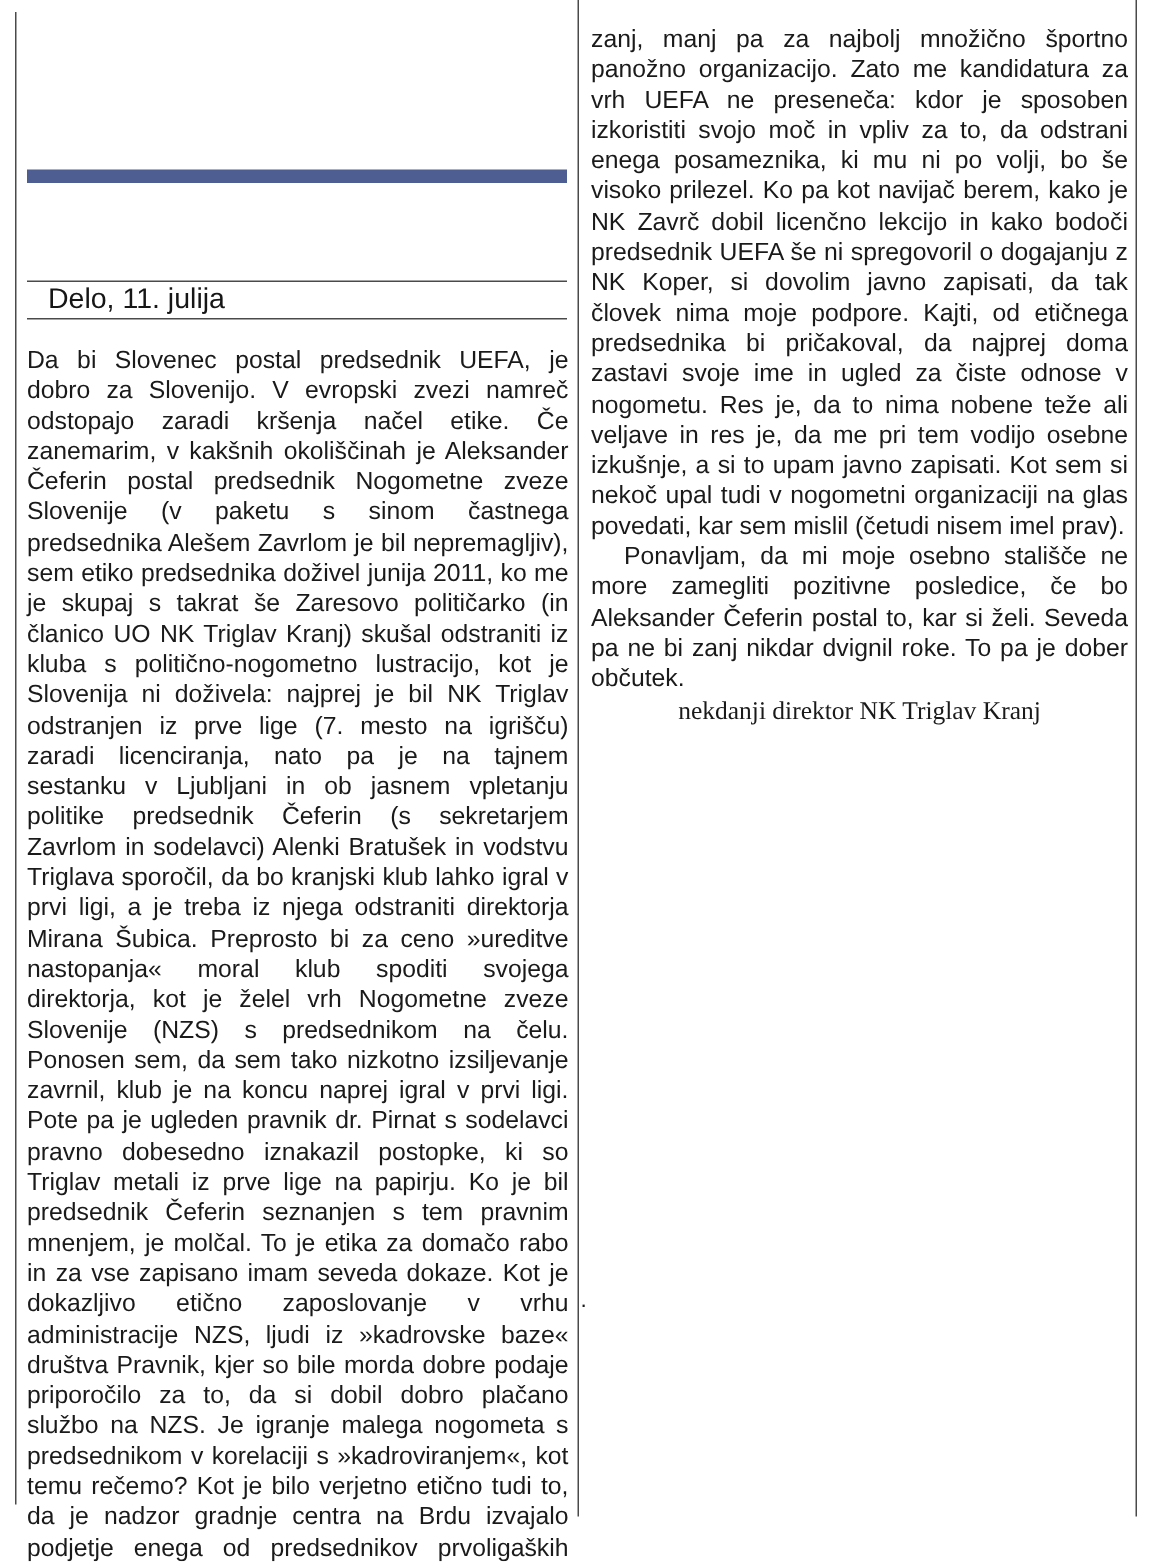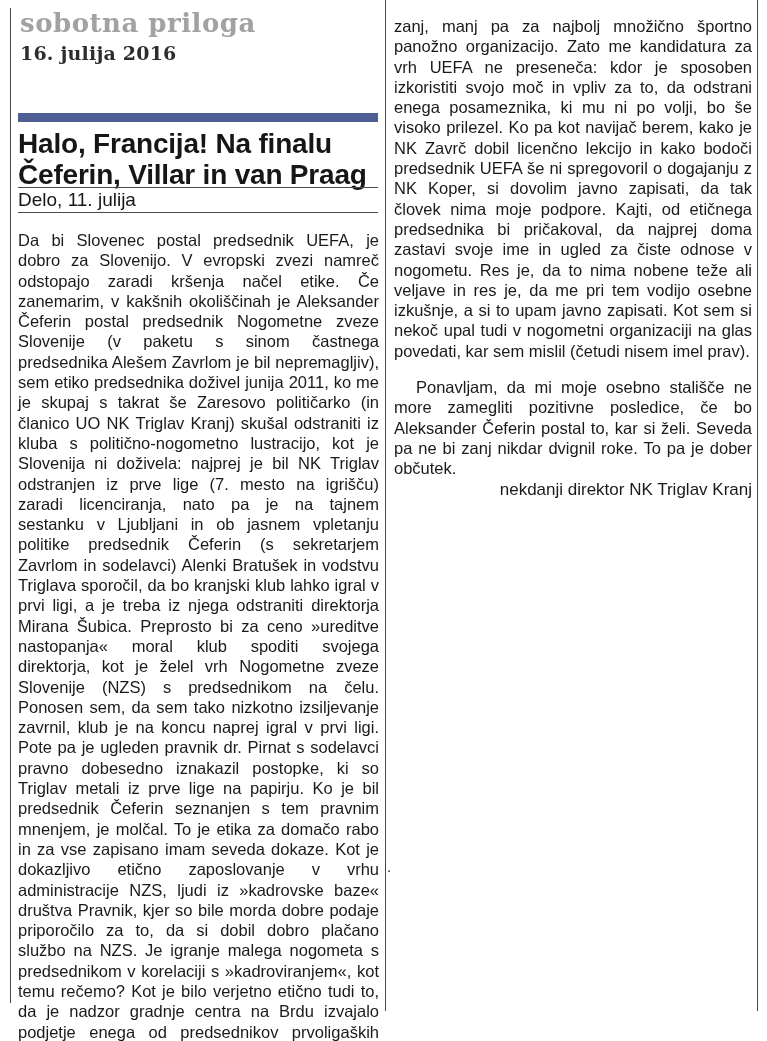--- a/index.html
+++ b/index.html
@@ -47,58 +47,53 @@
     font-size: 28px; line-height: 31px;
     font-weight: bold; color: #161616;
     letter-spacing: -0.2px;
   }
 
   .hrule { position: absolute; left: 18px; width: 360px; height: 1px; background: var(--rule, #4a4a4a); }
   #rule-a { top: 187px; }
   #rule-b { top: 212px; }
 
   .source {
-    position: absolute; left: 18px; top: 189px;
+    position: absolute; left: 32px; top: 189px;
     font-size: 19px; color: #161616;
   }
 
   .col {
     position: absolute;
     text-align: justify;
     font-size: 16.5px;
     line-height: 20.3px;
     color: var(--text, #1a1a1a);
   }
   .col p { margin: 0; }
-  .col p.indent { text-indent: 22px; margin-top: 16px; }
+  .col p.indent { text-indent: 22px; }
   #col-left  { left: 18px;  top: 230px; width: 361px; }
   #col-right { left: 394px; top: 16px;   width: 358px; }
 
   .sig-name { font-weight: bold; font-size: 19px; line-height: 22px; text-align: left; }
-  .sig-role { font-size: 17px; line-height: 21px; text-align: right; }
+  .sig-role { font-size: 17px; line-height: 21px; text-align: center; font-family: Liberation Serif, serif; }
 
   .stray { position: absolute; left: 387px; top: 858px; font-size: 15px; color: #1a1a1a; }
 </style>
 </head>
 <body>
 
 <div class="page">
 
   <div class="vrule" id="rule-left"></div>
   <div class="vrule" id="rule-mid"></div>
   <div class="vrule" id="rule-right"></div>
 
-  <div class="masthead">
-    <div class="pub">sobotna priloga</div>
-    <div class="date">16. julija 2016</div>
-  </div>
 
   <div class="accent-bar"></div>
 
-  <h1 class="headline">Halo, Francija! Na finalu Čeferin, Villar in van Praag</h1>
 
   <div class="hrule" id="rule-a"></div>
   <div class="source">Delo, 11. julija</div>
   <div class="hrule" id="rule-b"></div>
 
   <div class="col" id="col-left">
     <p>Da bi Slovenec postal predsednik UEFA, je dobro za Slovenijo. V evropski zvezi namreč odstopajo zaradi kršenja načel etike. Če zanemarim, v kakšnih okoliščinah je Aleksander Čeferin postal predsednik Nogometne zveze Slovenije (v paketu s sinom častnega predsednika Alešem Zavrlom je bil nepremagljiv), sem etiko predsednika doživel junija 2011, ko me je skupaj s takrat še Zaresovo političarko (in članico UO NK Triglav Kranj) skušal odstraniti iz kluba s politično-nogometno lustracijo, kot je Slovenija ni doživela: najprej je bil NK Triglav odstranjen iz prve lige (7. mesto na igrišču) zaradi licenciranja, nato pa je na tajnem sestanku v Ljubljani in ob jasnem vpletanju politike predsednik Čeferin (s sekretarjem Zavrlom in sodelavci) Alenki Bratušek in vodstvu Triglava sporočil, da bo kranjski klub lahko igral v prvi ligi, a je treba iz njega odstraniti direktorja Mirana Šubica. Preprosto bi za ceno »ureditve nastopanja« moral klub spoditi svojega direktorja, kot je želel vrh Nogometne zveze Slovenije (NZS) s predsednikom na čelu. Ponosen sem, da sem tako nizkotno izsiljevanje zavrnil, klub je na koncu naprej igral v prvi ligi. Pote pa je ugleden pravnik dr. Pirnat s sodelavci pravno dobesedno iznakazil postopke, ki so Triglav metali iz prve lige na papirju. Ko je bil predsednik Čeferin seznanjen s tem pravnim mnenjem, je molčal. To je etika za domačo rabo in za vse zapisano imam seveda dokaze. Kot je dokazljivo etično zaposlovanje v vrhu administracije NZS, ljudi iz »kadrovske baze« društva Pravnik, kjer so bile morda dobre podaje priporočilo za to, da si dobil dobro plačano službo na NZS. Je igranje malega nogometa s predsednikom v korelaciji s »kadroviranjem«, kot temu rečemo? Kot je bilo verjetno etično tudi to, da je nadzor gradnje centra na Brdu izvajalo podjetje enega od predsednikov prvoligaških klubov.</p>
 
   </div>
 

